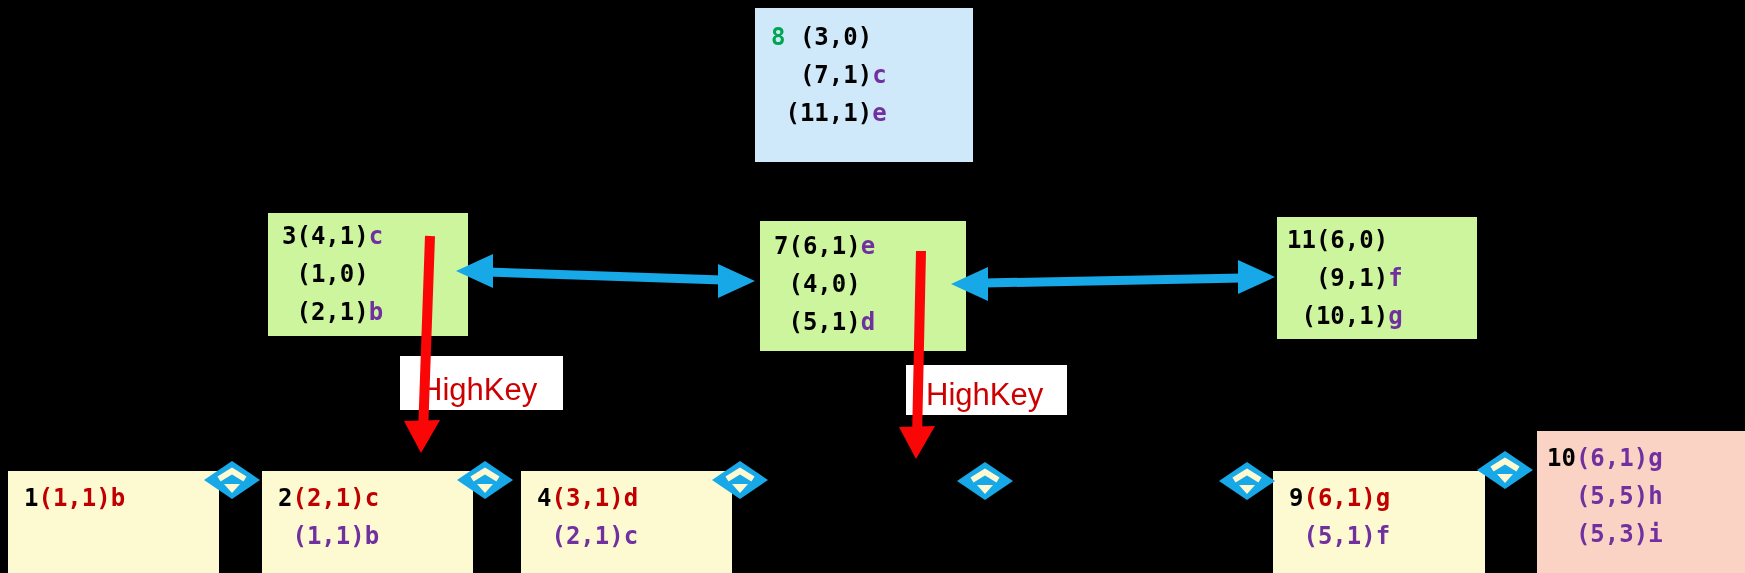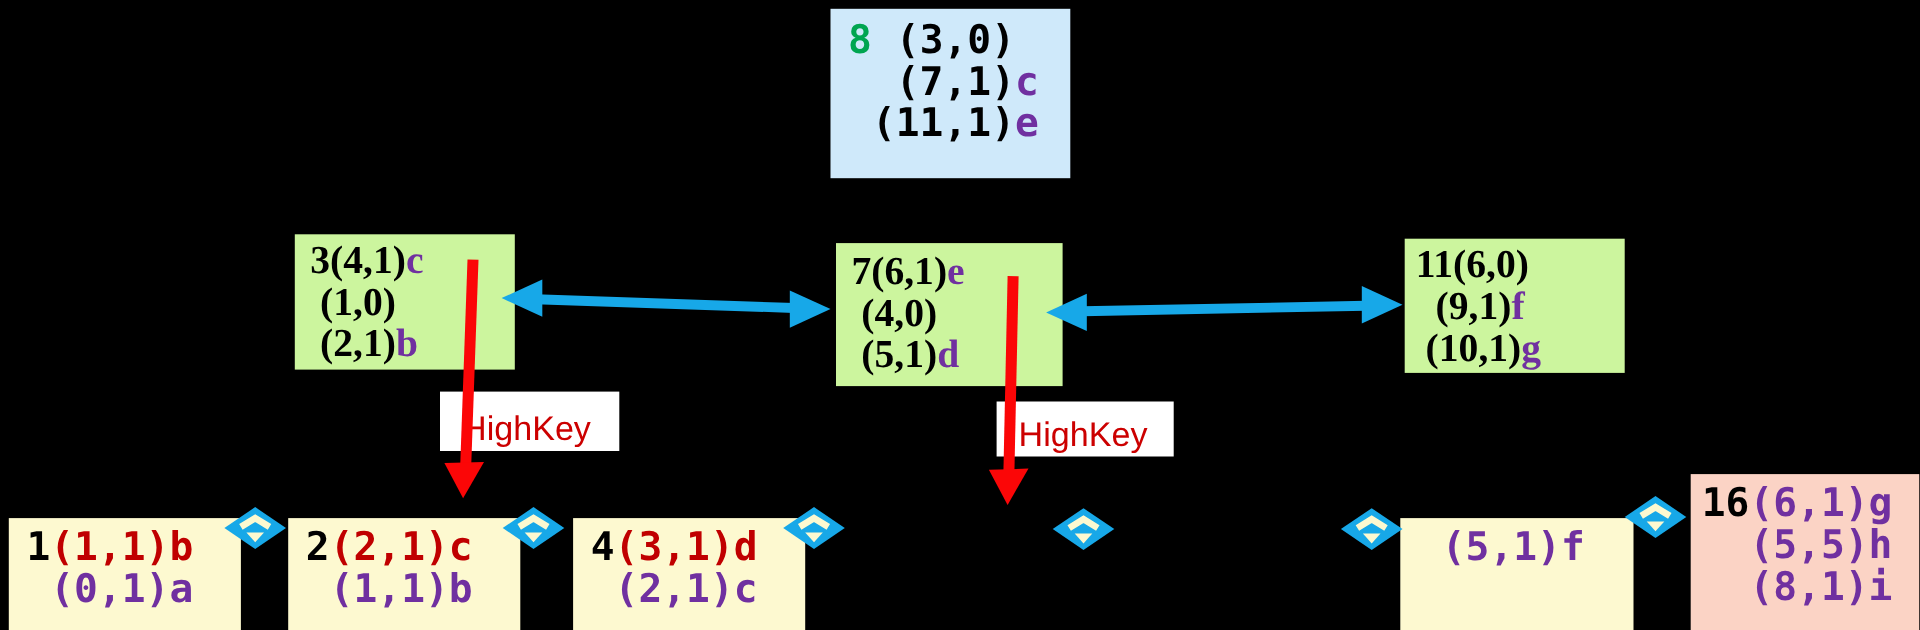--- a/index.html
+++ b/index.html
@@ -6,27 +6,27 @@
   #canvas{
     position:relative;
     width:1745px;height:573px;
     background:#000;
     overflow:hidden;
     font-family:"DejaVu Sans Mono","Liberation Mono",monospace;
   }
   .node{
     position:absolute;
     font-weight:bold;
-    font-size:36px;
+    font-size:24px;
     line-height:38px;
     white-space:pre;
   }
   .node .line{white-space:pre;}
   .node.root{background:var(--bg_root);}
-  .node.internal{background:var(--bg_internal);font-family:Liberation Serif, serif;}
+  .node.internal{background:var(--bg_internal);}
   .node.leaf{background:var(--bg_leaf);margin-top:39px;}
   .node.leaf-new{background:var(--bg_leaf_new);}
   .highkey{
     position:absolute;
     background:var(--label_bg);
     color:var(--highkey_red);
     font-family:"Liberation Sans",sans-serif;
     font-size:31px;
     display:flex;
     align-items:flex-end;
@@ -44,31 +44,31 @@
 <div id="canvas">
 
   <div class="node root" style="left:755px;top:8px;width:202px;height:144px;padding:10px 0 0 16px;"><div class="line"><span style="color: rgb(0, 165, 80);">8</span><span style="color: rgb(0, 0, 0);"> (3,0)</span></div><div class="line"><span style="color: rgb(0, 0, 0);">  (7,1)</span><span style="color: rgb(112, 48, 160);">c</span></div><div class="line"><span style="color: rgb(0, 0, 0);"> (11,1)</span><span style="color: rgb(112, 48, 160);">e</span></div></div>
 
   <div class="node internal" style="left:268px;top:213px;width:186px;height:119px;padding:4px 0 0 14px;"><div class="line"><span style="color: rgb(0, 0, 0);">3(4,1)</span><span style="color: rgb(112, 48, 160);">c</span></div><div class="line"><span style="color: rgb(0, 0, 0);"> (1,0)</span></div><div class="line"><span style="color: rgb(0, 0, 0);"> (2,1)</span><span style="color: rgb(112, 48, 160);">b</span></div></div>
 
   <div class="node internal" style="left:760px;top:221px;width:192px;height:124px;padding:6px 0 0 14px;"><div class="line"><span style="color: rgb(0, 0, 0);">7(6,1)</span><span style="color: rgb(112, 48, 160);">e</span></div><div class="line"><span style="color: rgb(0, 0, 0);"> (4,0)</span></div><div class="line"><span style="color: rgb(0, 0, 0);"> (5,1)</span><span style="color: rgb(112, 48, 160);">d</span></div></div>
 
   <div class="node internal" style="left:1277px;top:217px;width:190px;height:118px;padding:4px 0 0 10px;"><div class="line"><span style="color: rgb(0, 0, 0);">11(6,0)</span></div><div class="line"><span style="color: rgb(0, 0, 0);">  (9,1)</span><span style="color: rgb(112, 48, 160);">f</span></div><div class="line"><span style="color: rgb(0, 0, 0);"> (10,1)</span><span style="color: rgb(112, 48, 160);">g</span></div></div>
 
-  <div class="node leaf" style="left:8px;top:432px;width:195px;height:96px;padding:8px 0 0 16px;"><div class="line"><span style="color: rgb(0, 0, 0);">1</span><span style="color: rgb(192, 0, 0);">(1,1)b</span></div><div class="line"><span style="color: rgb(112, 48, 160);"> (0,1)a</span></div></div>
+  <div class="node leaf" style="left:8px;top:432px;width:195px;height:96px;padding:8px 0 0 16px;"><div class="line"><span style="color: rgb(0, 0, 0);">1</span><span style="color: rgb(192, 0, 0);">(1,1)b</span></div></div>
 
   <div class="node leaf" style="left:262px;top:432px;width:195px;height:96px;padding:8px 0 0 16px;"><div class="line"><span style="color: rgb(0, 0, 0);">2</span><span style="color: rgb(192, 0, 0);">(2,1)c</span></div><div class="line"><span style="color: rgb(112, 48, 160);"> (1,1)b</span></div></div>
 
   <div class="node leaf" style="left:521px;top:432px;width:195px;height:96px;padding:8px 0 0 16px;"><div class="line"><span style="color: rgb(0, 0, 0);">4</span><span style="color: rgb(192, 0, 0);">(3,1)d</span></div><div class="line"><span style="color: rgb(112, 48, 160);"> (2,1)c</span></div></div>
 
 
 
-  <div class="node leaf" style="left:1273px;top:432px;width:196px;height:96px;padding:8px 0 0 16px;"><div class="line"><span style="color: rgb(112, 48, 160);"> (5,1)f</span></div></div>
+  <div class="node leaf" style="left:1273px;top:432px;width:196px;height:96px;padding:8px 0 0 16px;"><div class="line"><span style="color: rgb(0, 0, 0);">9</span><span style="color: rgb(192, 0, 0);">(6,1)g</span></div><div class="line"><span style="color: rgb(112, 48, 160);"> (5,1)f</span></div></div>
 
-  <div class="node leaf-new" style="left:1537px;top:431px;width:200px;height:134px;padding:8px 0 0 10px;"><div class="line"><span style="color: rgb(0, 0, 0);">16</span><span style="color: rgb(112, 48, 160);">(6,1)g</span></div><div class="line"><span style="color: rgb(112, 48, 160);">  (5,5)h</span></div><div class="line"><span style="color: rgb(112, 48, 160);">  (8,1)i</span></div></div>
+  <div class="node leaf-new" style="left:1537px;top:431px;width:200px;height:134px;padding:8px 0 0 10px;"><div class="line"><span style="color: rgb(0, 0, 0);">10</span><span style="color: rgb(112, 48, 160);">(6,1)g</span></div><div class="line"><span style="color: rgb(112, 48, 160);">  (5,5)h</span></div><div class="line"><span style="color: rgb(112, 48, 160);">  (5,3)i</span></div></div>
 
   <div class="highkey" style="left:400px;top:356px;width:163px;height:54px;">HighKey</div>
   <div class="highkey" style="left:906px;top:365px;width:161px;height:50px;">HighKey</div>
 
   <svg id="overlay" viewBox="0 0 1745 573">
 
     <g>
       <line x1="487" y1="272" x2="722" y2="280" style="stroke:var(--arrow_blue);" stroke-width="9"></line>
       <polygon points="456,271 493,254 493,288" style="fill:var(--arrow_blue);"></polygon>
       <polygon points="755,281 718,264 718,298" style="fill:var(--arrow_blue);"></polygon>

